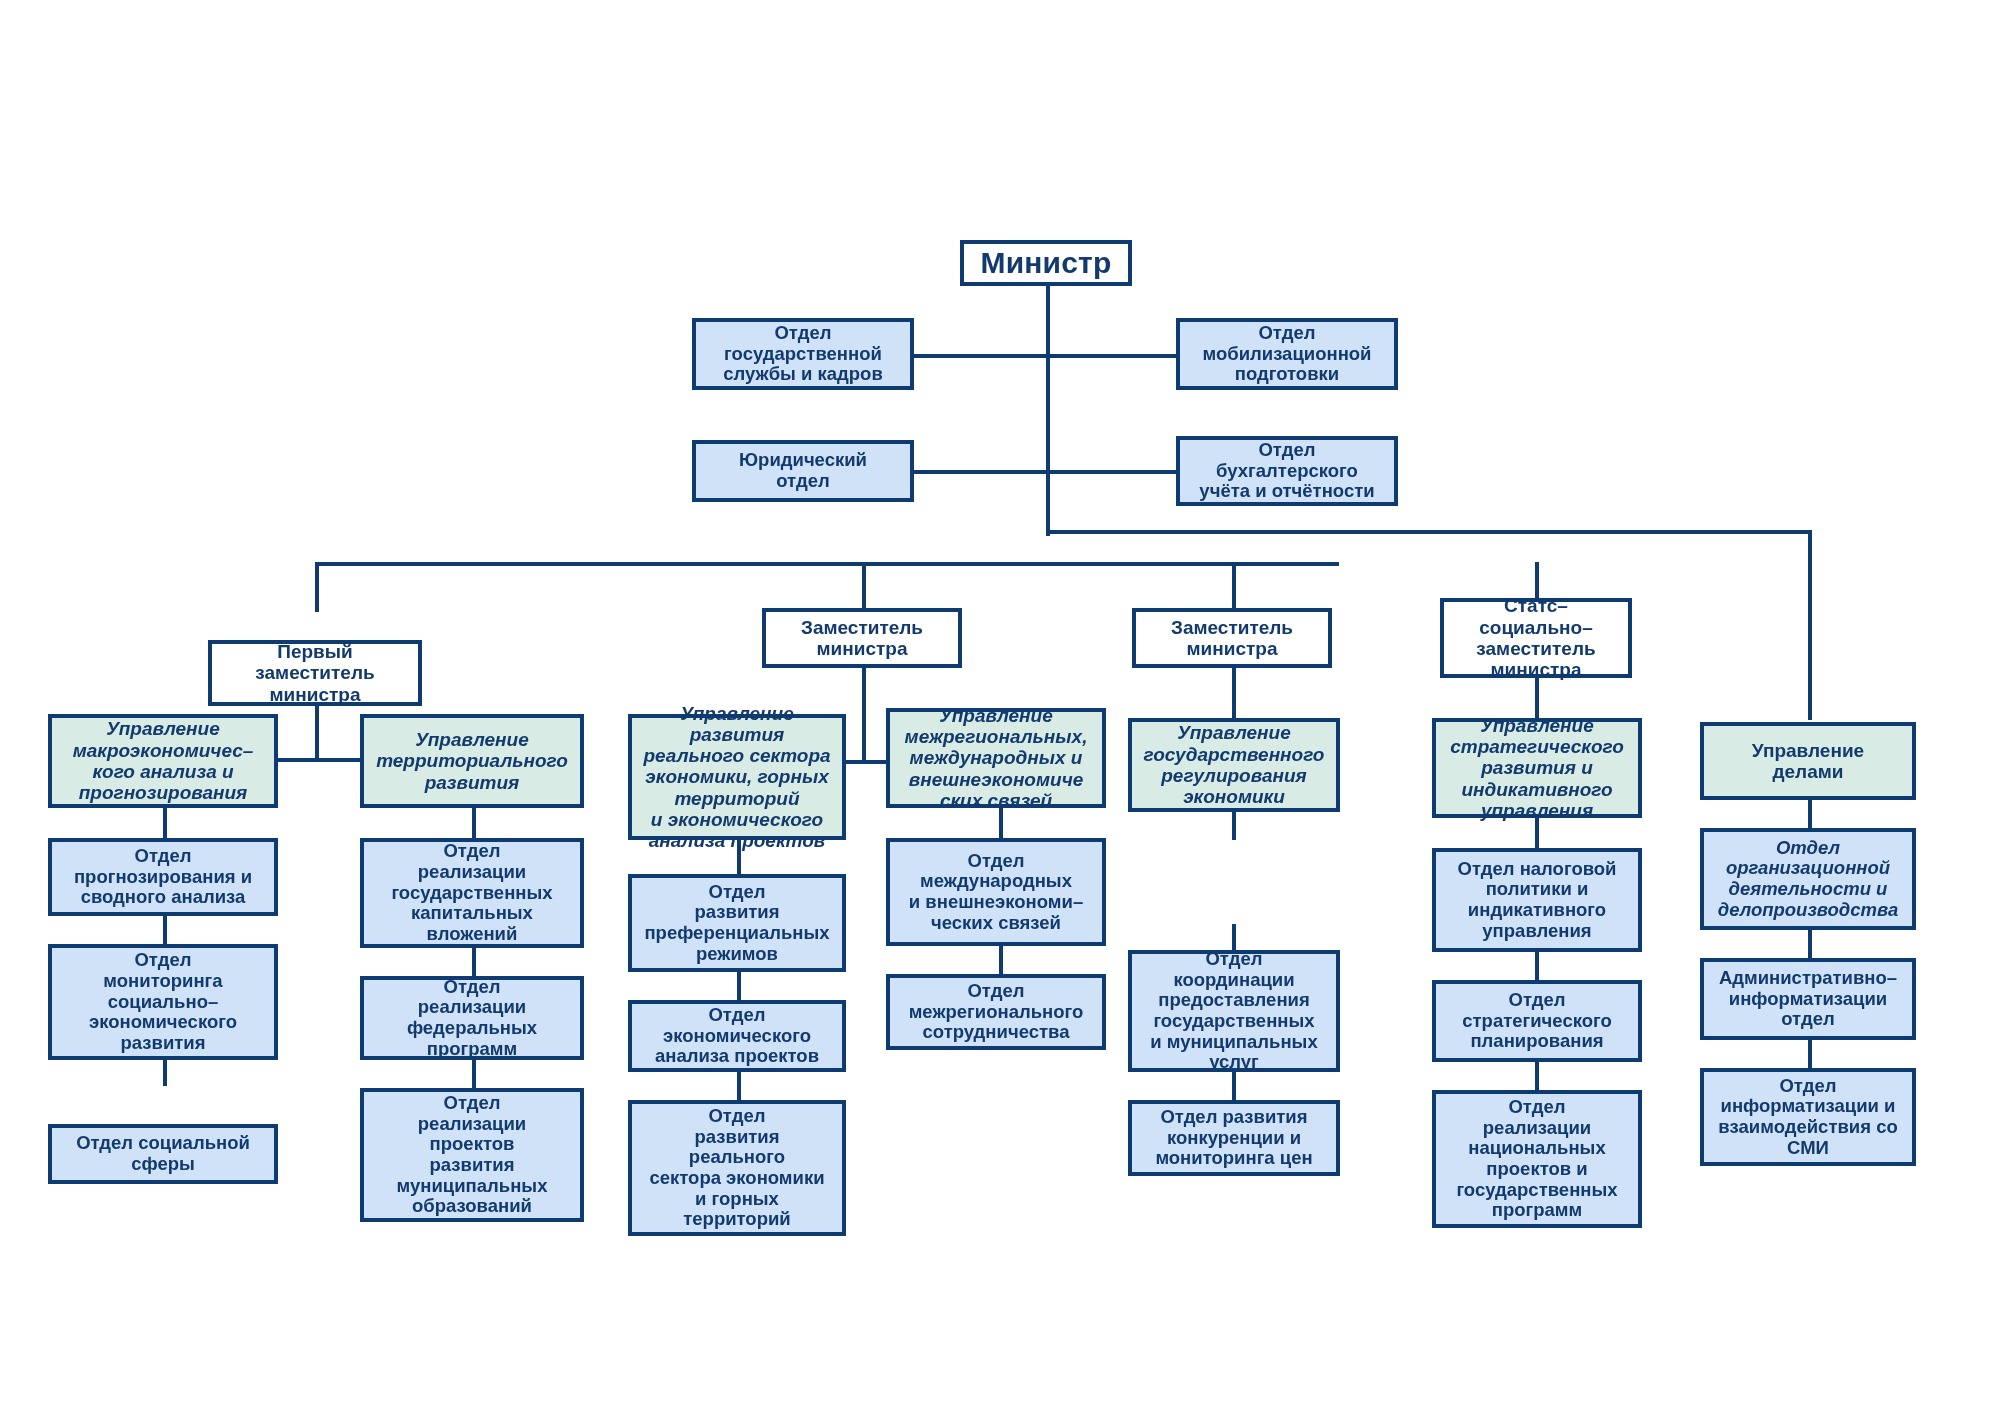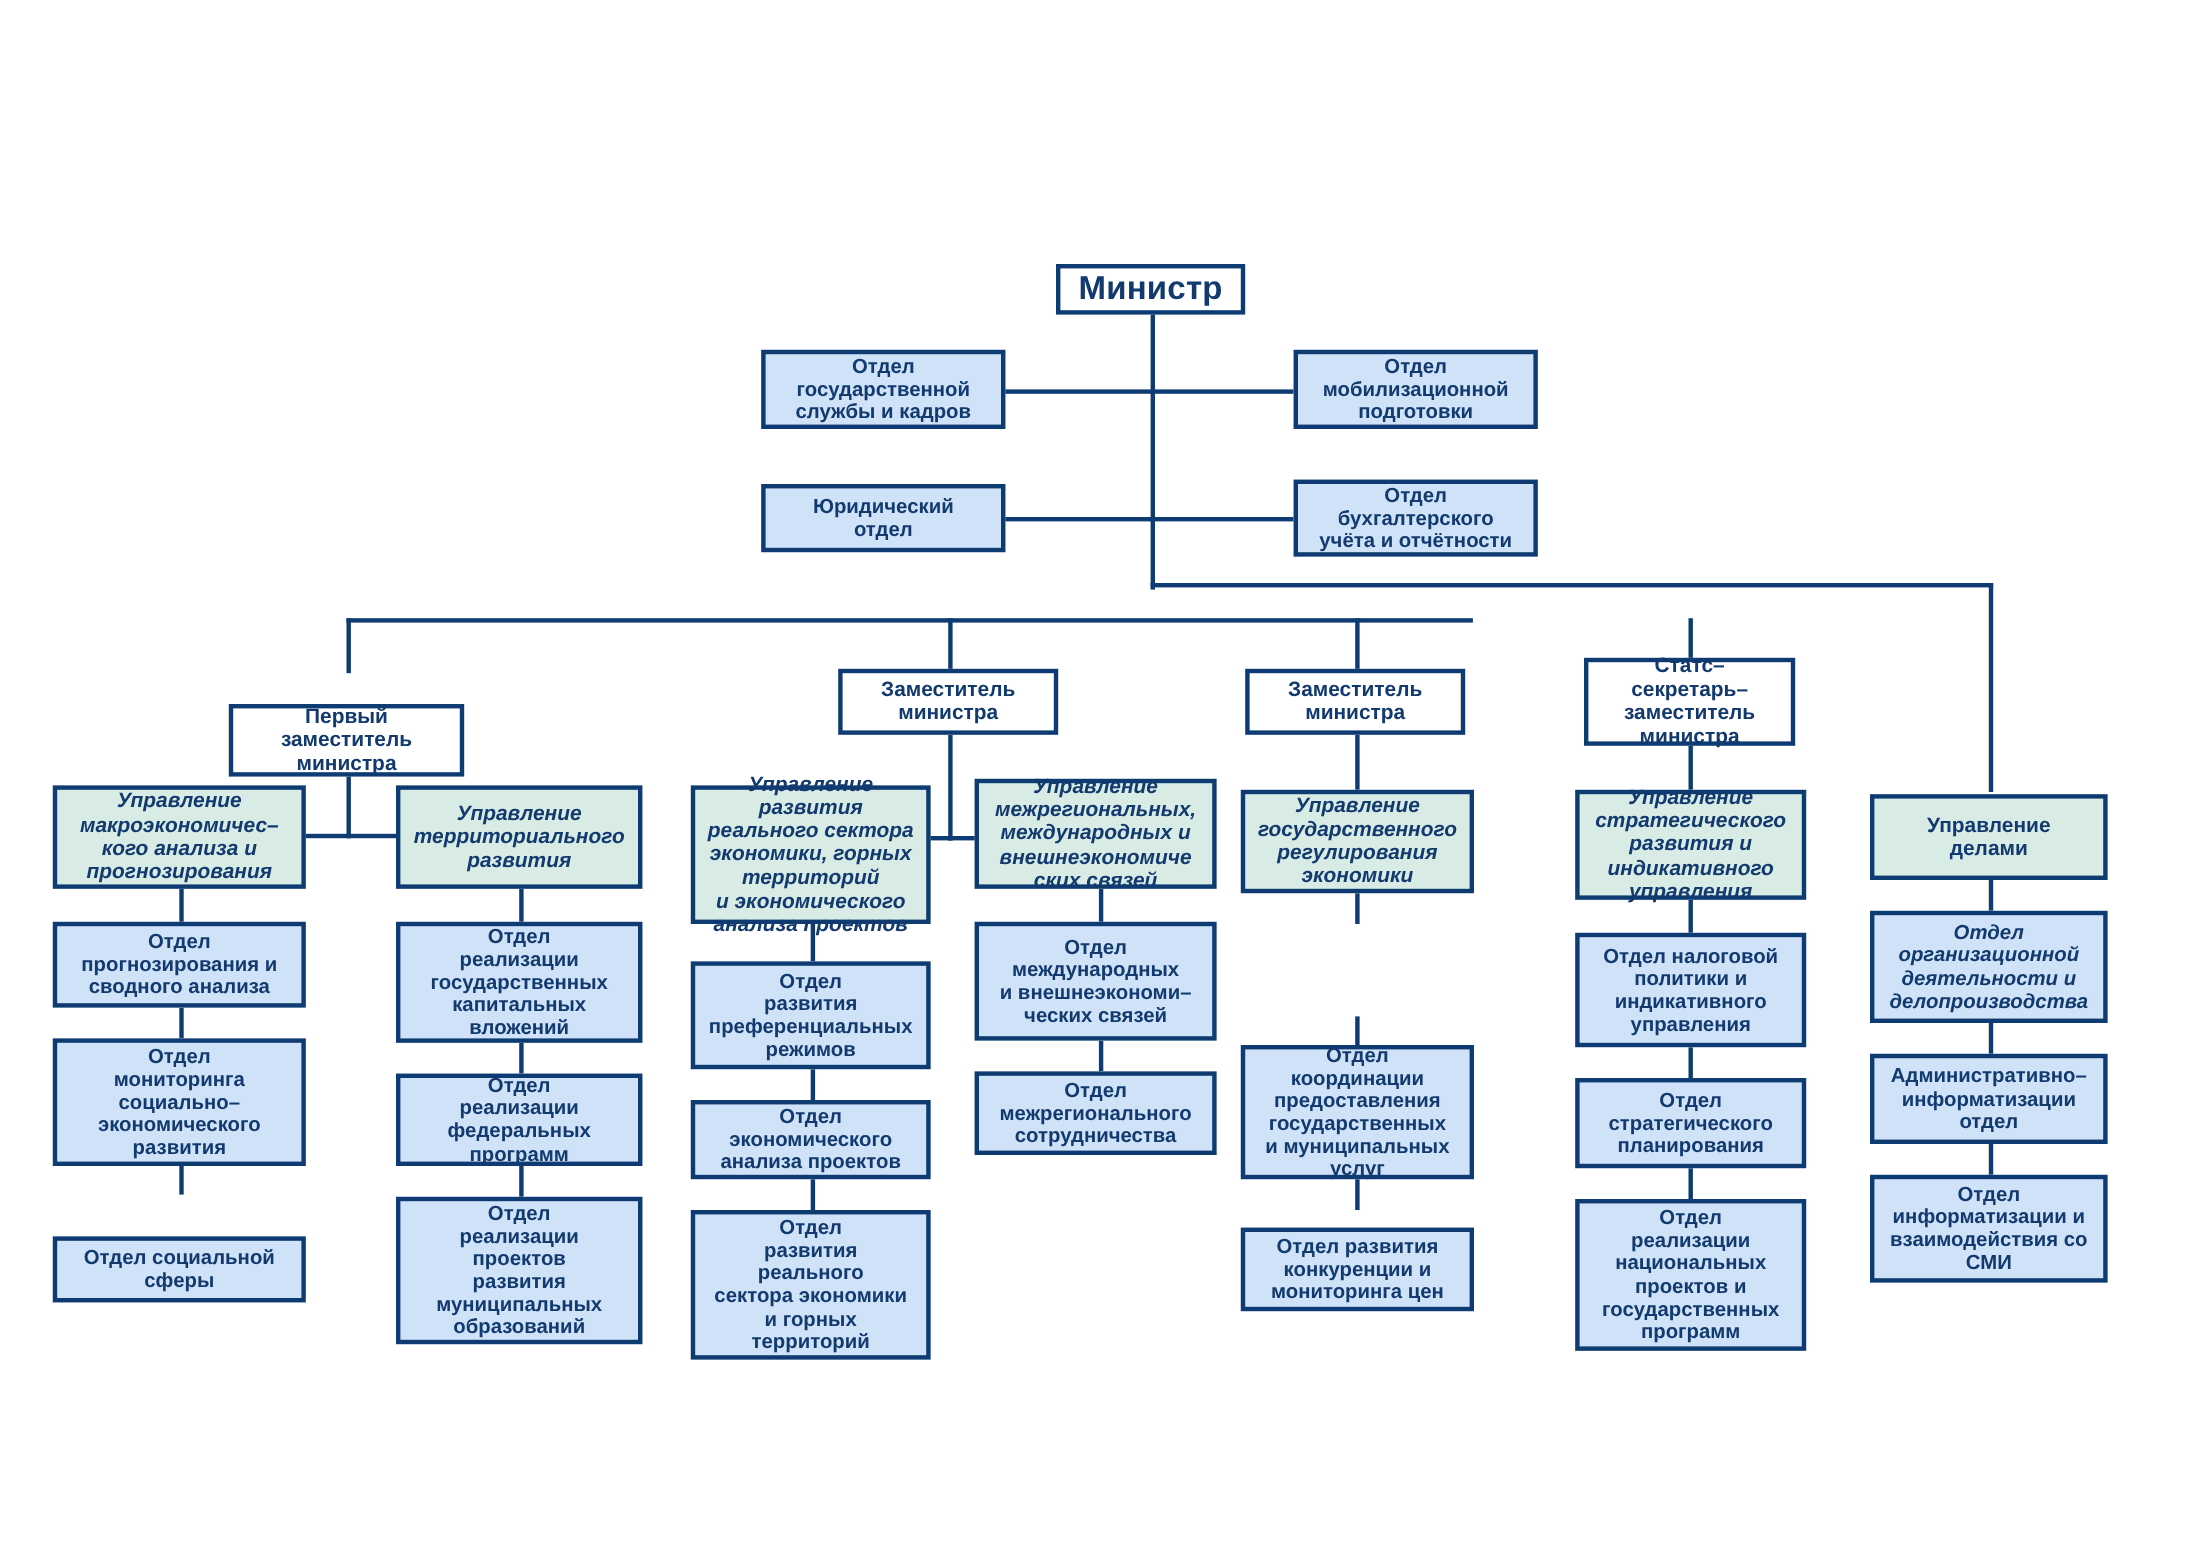--- a/index.html
+++ b/index.html
@@ -142,21 +142,21 @@
 учёта и отчётности</div>
 
   <div class="node white chief" style="left:208px;top:640px;width:214px;height:66px;">Первый
 заместитель
 министра</div>
   <div class="node white chief" style="left:762px;top:608px;width:200px;height:60px;">Заместитель
 министра</div>
   <div class="node white chief" style="left:1132px;top:608px;width:200px;height:60px;">Заместитель
 министра</div>
   <div class="node white chief" style="left:1440px;top:598px;width:192px;height:80px;">Статс–
-секретарь–
+социально–
 заместитель
 министра</div>
 
   <div class="node green dir" style="left:48px;top:714px;width:230px;height:94px;">Управление
 макроэкономичес–
 кого анализа и
 прогнозирования</div>
   <div class="node blue dept" style="left:48px;top:838px;width:230px;height:78px;">Отдел
 прогнозирования и
 сводного анализа</div>
@@ -224,21 +224,21 @@
   <div class="node green dir" style="left:1128px;top:718px;width:212px;height:94px;">Управление
 государственного
 регулирования
 экономики</div>
   <div class="node blue dept" style="left:1128px;top:950px;width:212px;height:122px;">Отдел
 координации
 предоставления
 государственных
 и муниципальных
 услуг</div>
-  <div class="node blue dept" style="left:1128px;top:1100px;width:212px;height:76px;margin-top:16px;">Отдел развития
+  <div class="node blue dept" style="left:1128px;top:1100px;width:212px;height:76px;">Отдел развития
 конкуренции и
 мониторинга цен</div>
 
   <div class="node green dir" style="left:1432px;top:718px;width:210px;height:100px;">Управление
 стратегического
 развития и
 индикативного
 управления</div>
   <div class="node blue dept" style="left:1432px;top:848px;width:210px;height:104px;">Отдел налоговой
 политики и

